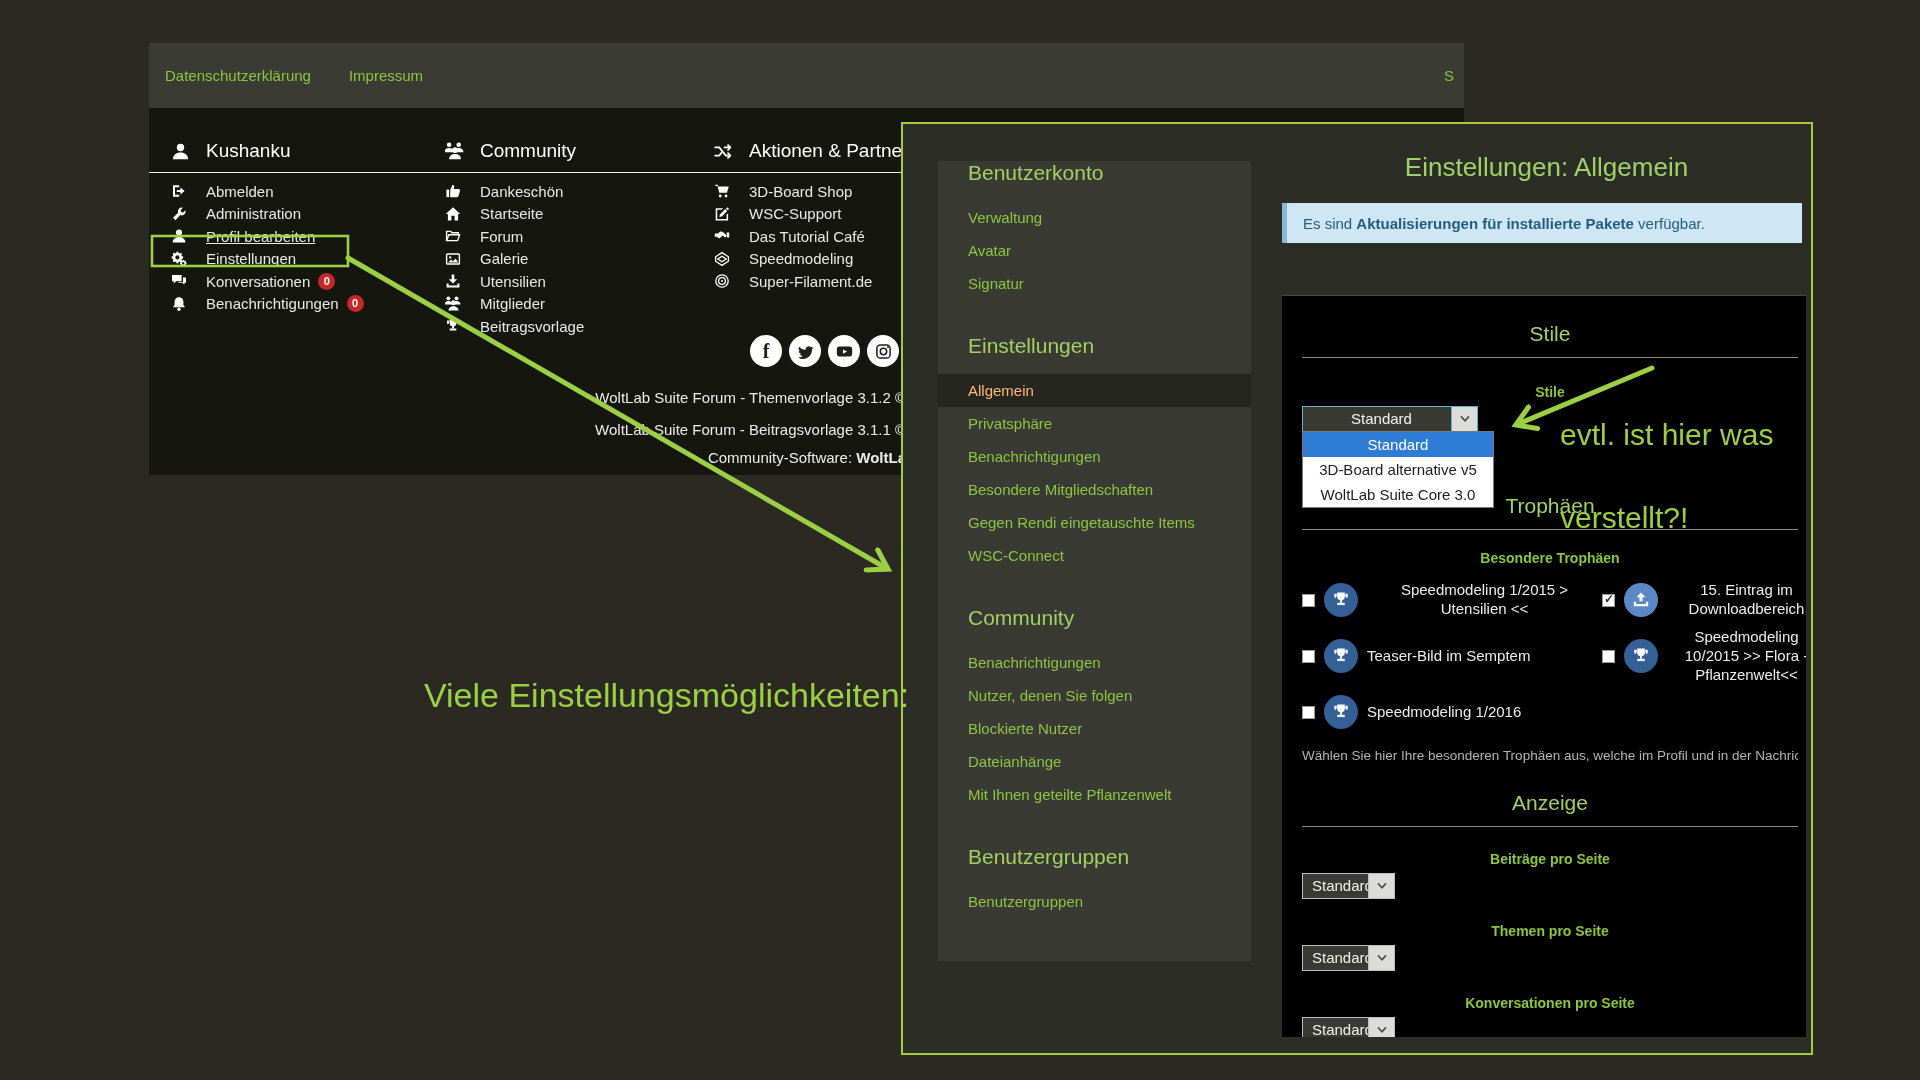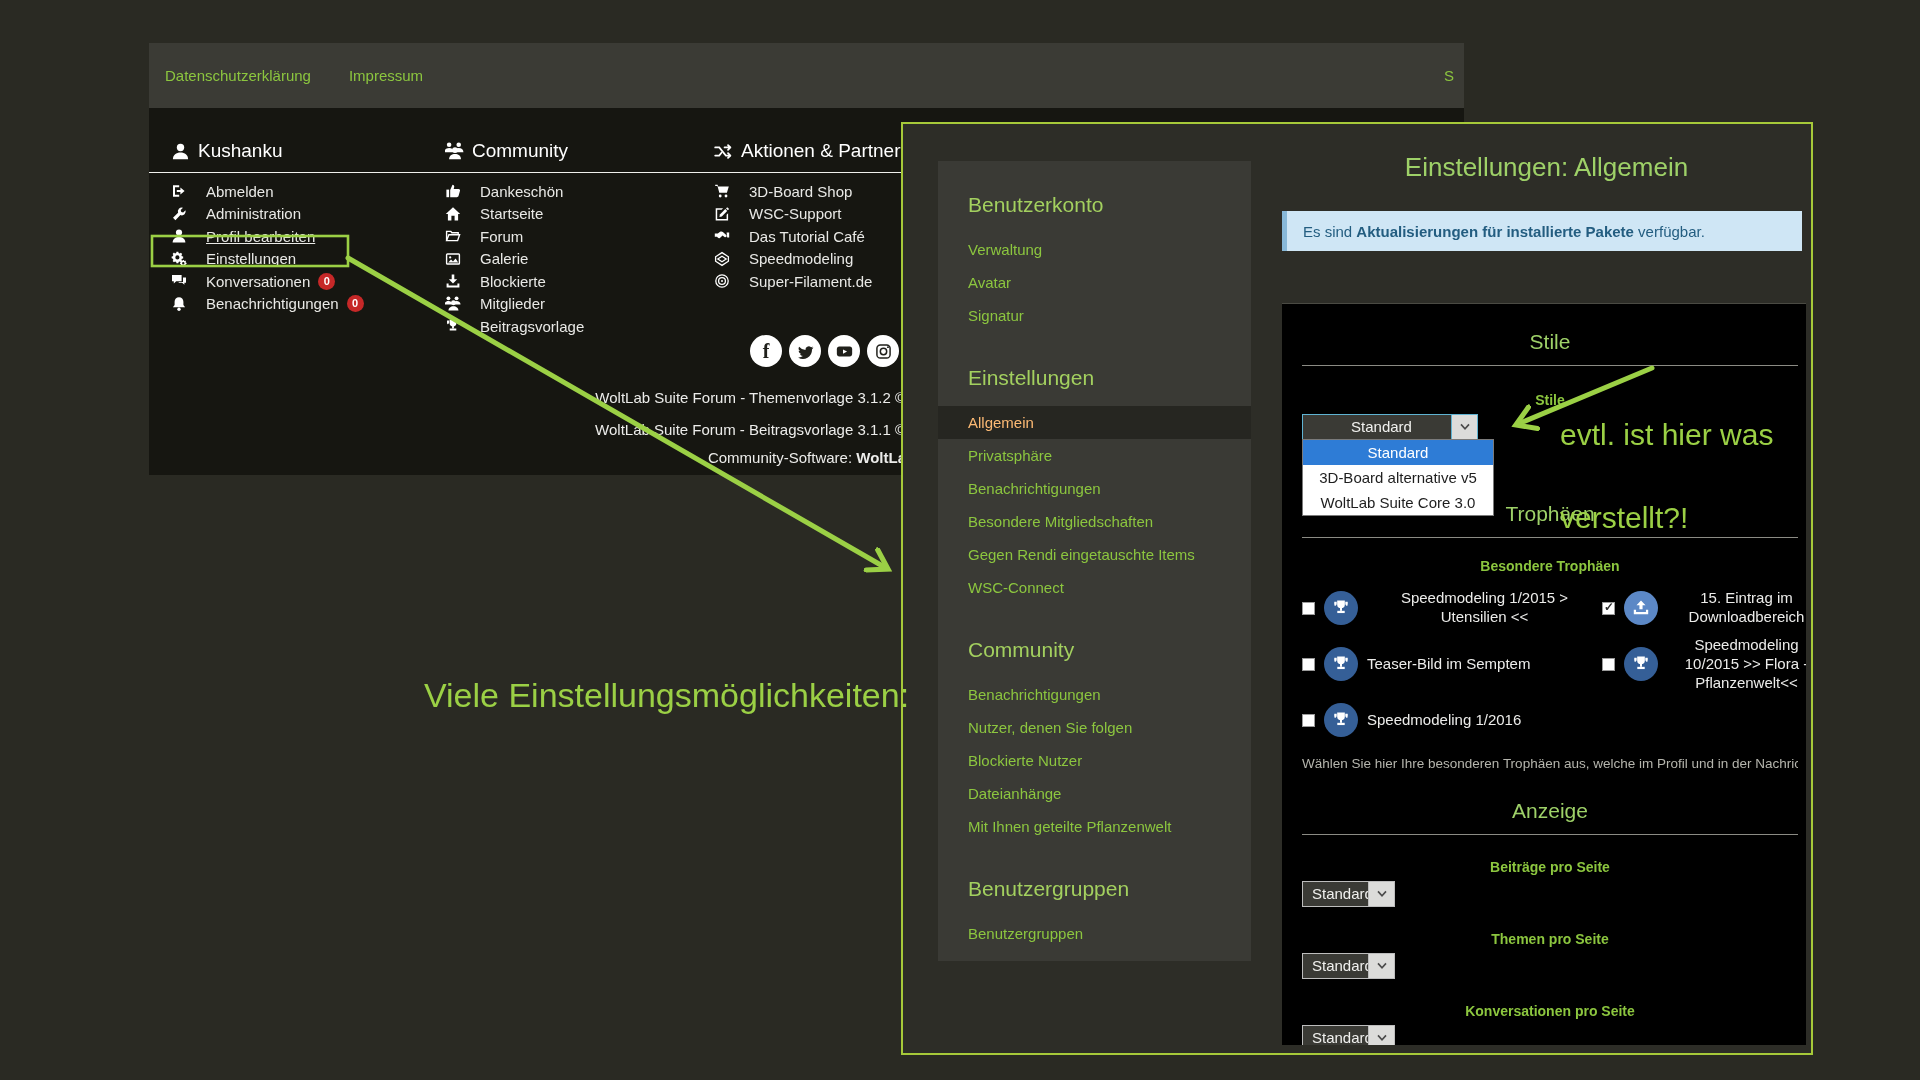--- a/index.html
+++ b/index.html
@@ -12,21 +12,21 @@
   .topbar{position:absolute;left:149px;top:43px;width:1315px;height:65px;background:#3b3b35;
           display:flex;align-items:center;padding:0 10px 0 16px;box-sizing:border-box;gap:38px;}
   .topbar .tlink{color:#8cc63f;font-size:15px;cursor:pointer;}
   .topbar .tright{margin-left:auto;color:#8cc63f;font-size:15px;}
 
   
   .footer{position:absolute;left:149px;top:108px;width:1315px;height:367px;background:#161611;color:#e9e9e6;}
   .fhr{position:absolute;left:0;right:0;top:64px;border-top:1px solid #f0f0ec;}
   .fcol{position:absolute;top:30px;}
   .fcol1{left:22px;}.fcol2{left:296px;}.fcol3{left:565px;}
-  .ftitle{display:flex;align-items:center;gap:8px;font-size:19px;color:#fff;height:26px;}
+  .ftitle{display:flex;align-items:center;gap:16px;font-size:19px;color:#fff;height:26px;}
   .ftitle .ic{width:19px;height:19px;color:#fff;}
   .flist{margin-top:16px;}
   .fitem{display:flex;align-items:center;height:22.5px;font-size:15px;color:#e9e9e6;cursor:pointer;}
   .fitem .ic{width:16px;height:16px;margin-right:19px;color:#fff;flex:none;}
   .fitem.u .flabel-x{text-decoration:underline;}
   .badge{display:inline-block;margin-left:8px;background:#c62828;color:#fff;border-radius:50%;
          width:17px;height:17px;font-size:11px;line-height:17px;text-align:center;font-weight:bold;}
   .social{position:absolute;left:601px;top:227px;display:flex;gap:7px;}
   .scircle{width:32px;height:32px;border-radius:50%;background:#fff;color:#20201b;
            display:flex;align-items:center;justify-content:center;cursor:pointer;}
@@ -39,29 +39,29 @@
   .anno-svg{position:absolute;left:0;top:0;z-index:40;pointer-events:none;}
   .caption{position:absolute;left:424px;top:676px;font-size:34px;color:#9bd045;z-index:40;}
   .notetxt{position:absolute;font-size:30px;color:#9bd045;z-index:40;}
   .note1{left:1560px;top:418px;}
   .note2{left:1560px;top:457px;margin-top:44px;}
 
   
   .overlay{position:absolute;left:901px;top:122px;width:912px;height:933px;background:#2d2d27;
            border:2px solid #a6c939;box-sizing:border-box;z-index:5;overflow:hidden;}
   .sbar{position:absolute;left:35px;top:37px;width:313px;height:800px;background:#3a3a35;
-        padding-top:32px;box-sizing:border-box;}
+        box-sizing:border-box;}
   .sbar h3{font-size:21px;font-weight:400;color:#a3d05f;margin:0 0 16px 0;padding-left:30px;}
   .sbar h3.mt{margin-top:34px;}
   .sitem{font-size:15px;color:#8cc63f;padding:8px 0 8px 30px;cursor:pointer;}
   .sitem.active{background:#262621;color:#fdba74;}
 
   .omain{position:absolute;left:379px;top:0;width:529px;text-align:center;}
   .otitle{margin-top:28px;font-size:26px;font-weight:400;color:#9ed168;}
-  .notice{margin-top:28px;width:520px;height:40px;box-sizing:border-box;background:#cfe6f5;
+  .notice{margin-top:20px;width:520px;height:40px;box-sizing:border-box;background:#cfe6f5;
           border-left:5px solid #88b8d8;display:flex;align-items:center;padding-left:16px;
           font-size:15px;color:#235d80;cursor:pointer;}
   .notice span{white-space:pre;}
   .notice .nb{font-weight:bold;}
 
   .sectionbox{margin-top:52px;width:524px;box-sizing:border-box;background:#000000;border-top:1px solid #4a4a43;
               padding:26px 8px 20px 20px;height:742px;position:relative;overflow:hidden;}
   .shead{font-size:21px;font-weight:400;color:#9ed168;margin:0;padding-bottom:11px;border-bottom:1px solid #8b8b84;}
   .shead.mt1{margin-top:62px;}
   .shead.mt2{margin-top:28px;}
@@ -240,21 +240,21 @@
             </span>
           <span>Galerie</span>
         </div>
         <div class="fitem">
           <span class="ic">
               <svg viewBox="0 0 16 16" fill="currentColor">
                 <path d="M6.7 1.6h2.6v4.6h2.9L8 10.4 3.8 6.2h2.9z"></path>
                 <path d="M1.6 10.6v3.8h12.8v-3.8h-2v1.8H3.6v-1.8z"></path>
               </svg>
             </span>
-          <span>Blockierte</span>
+          <span>Utensilien</span>
         </div>
         <div class="fitem">
           <span class="ic">
               <svg viewBox="0 0 16 16" fill="currentColor">
                 <use href="#persong" transform="translate(-1.5,-0.5) scale(0.62)"></use>
                 <use href="#persong" transform="translate(6.6,-0.5) scale(0.62)"></use>
                 <use href="#persong" transform="translate(2.2,3.2) scale(0.78)"></use>
               </svg>
             </span>
           <span>Mitglieder</span>

